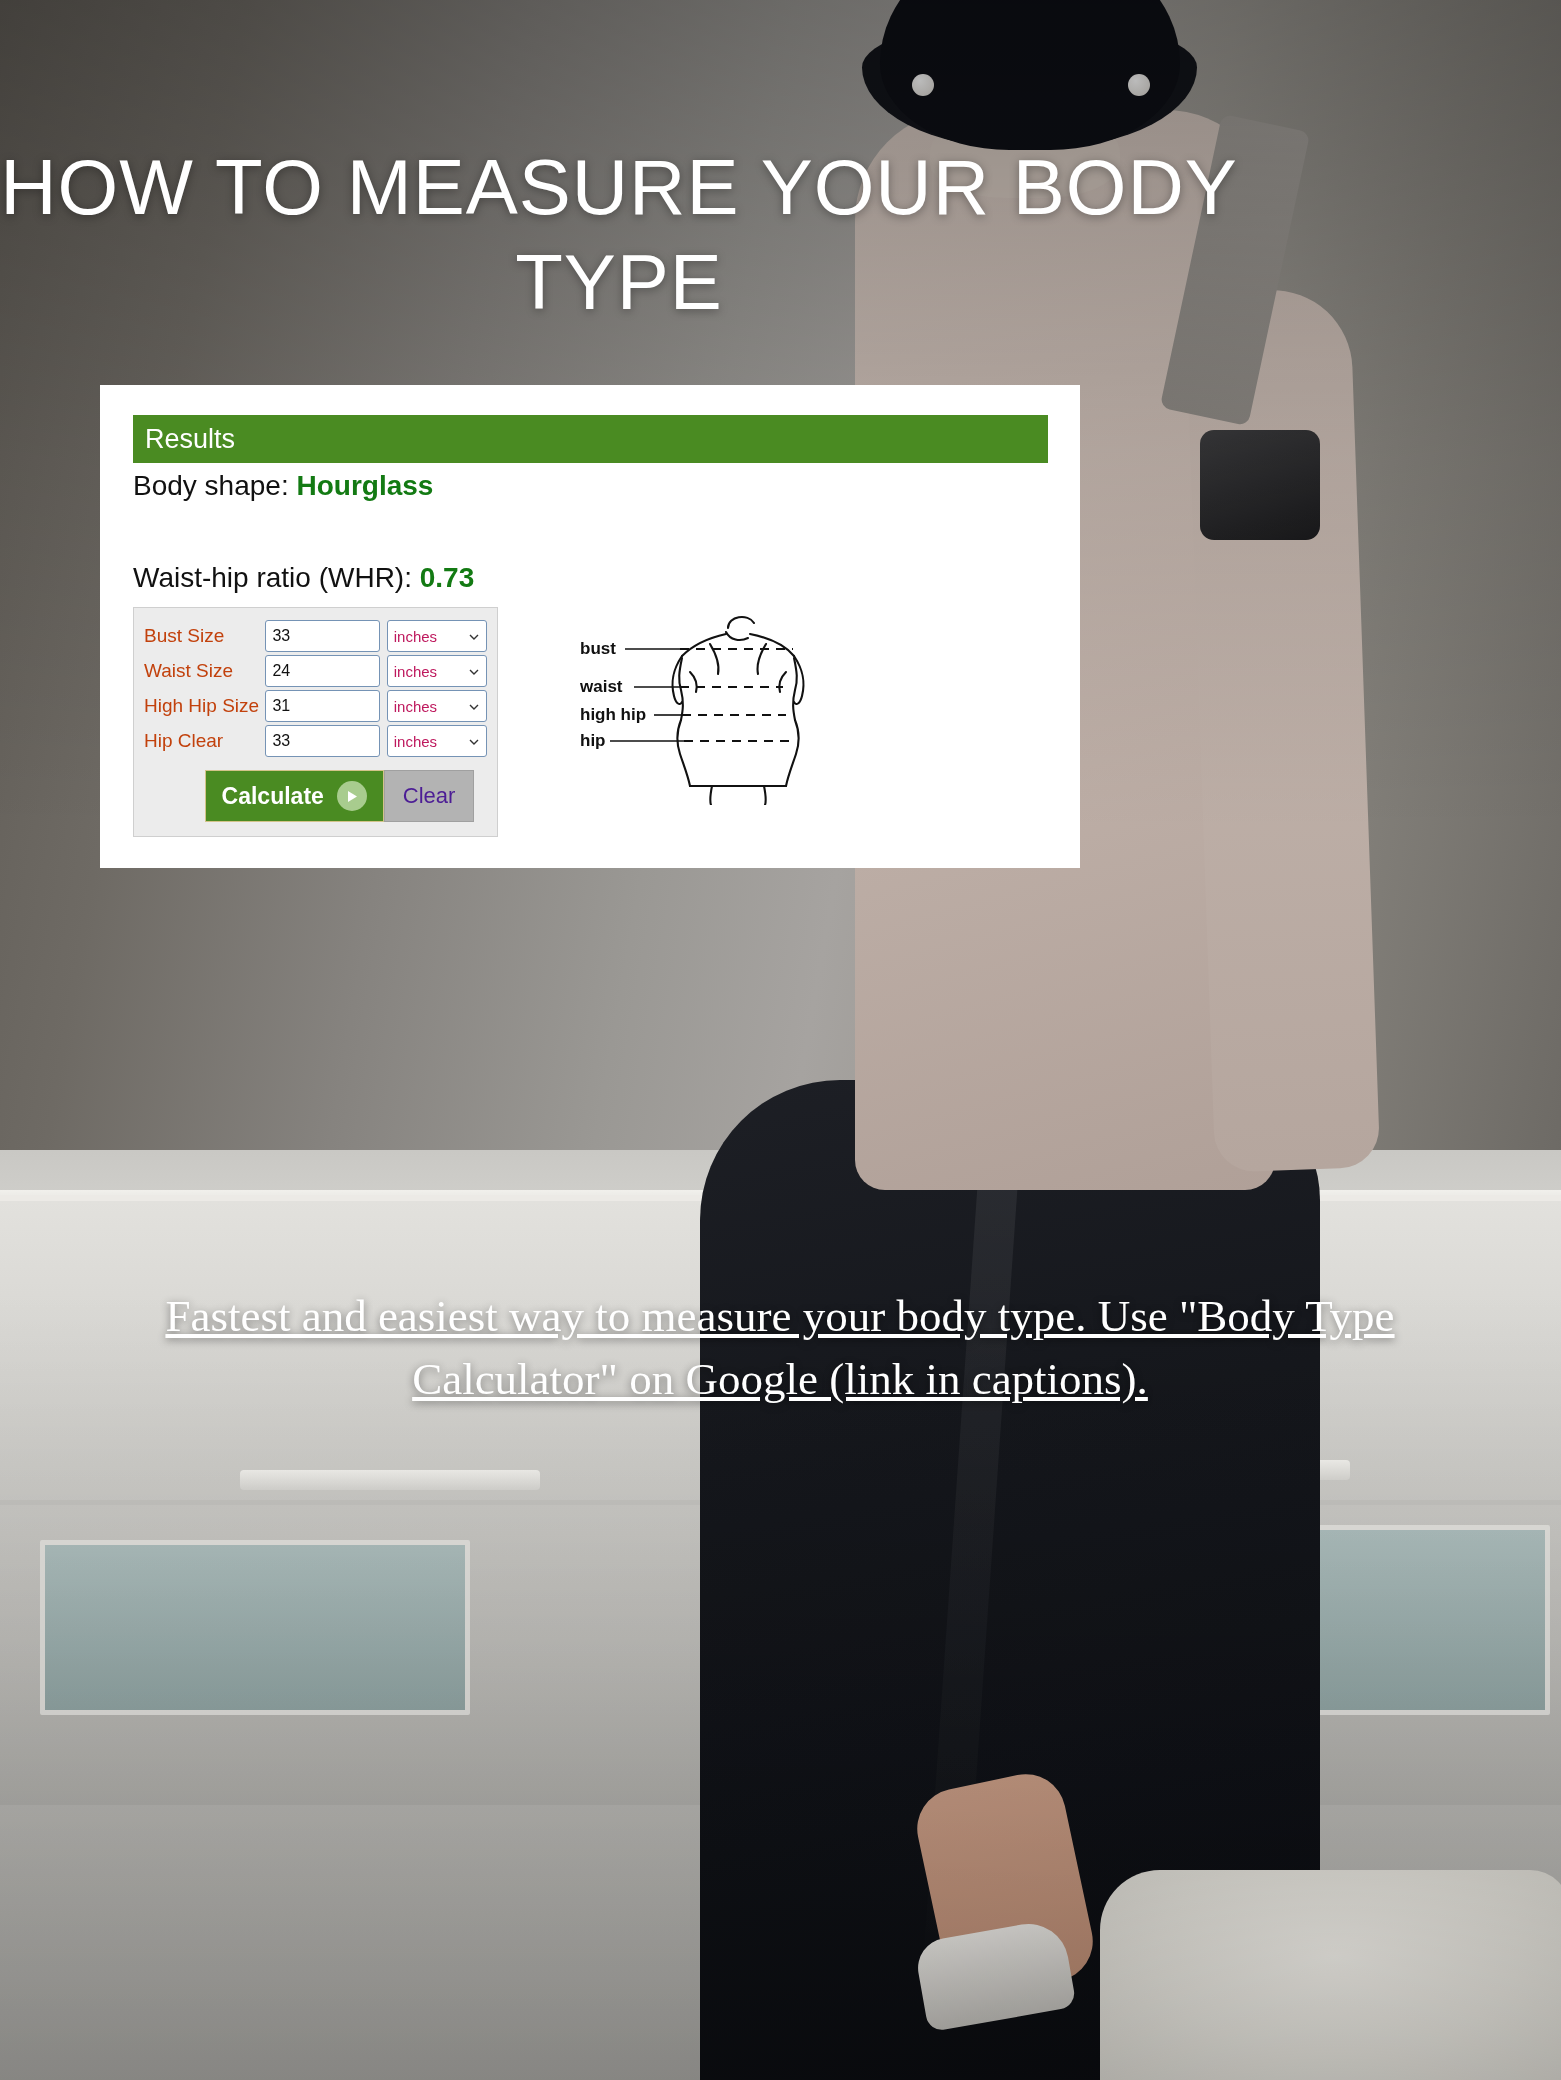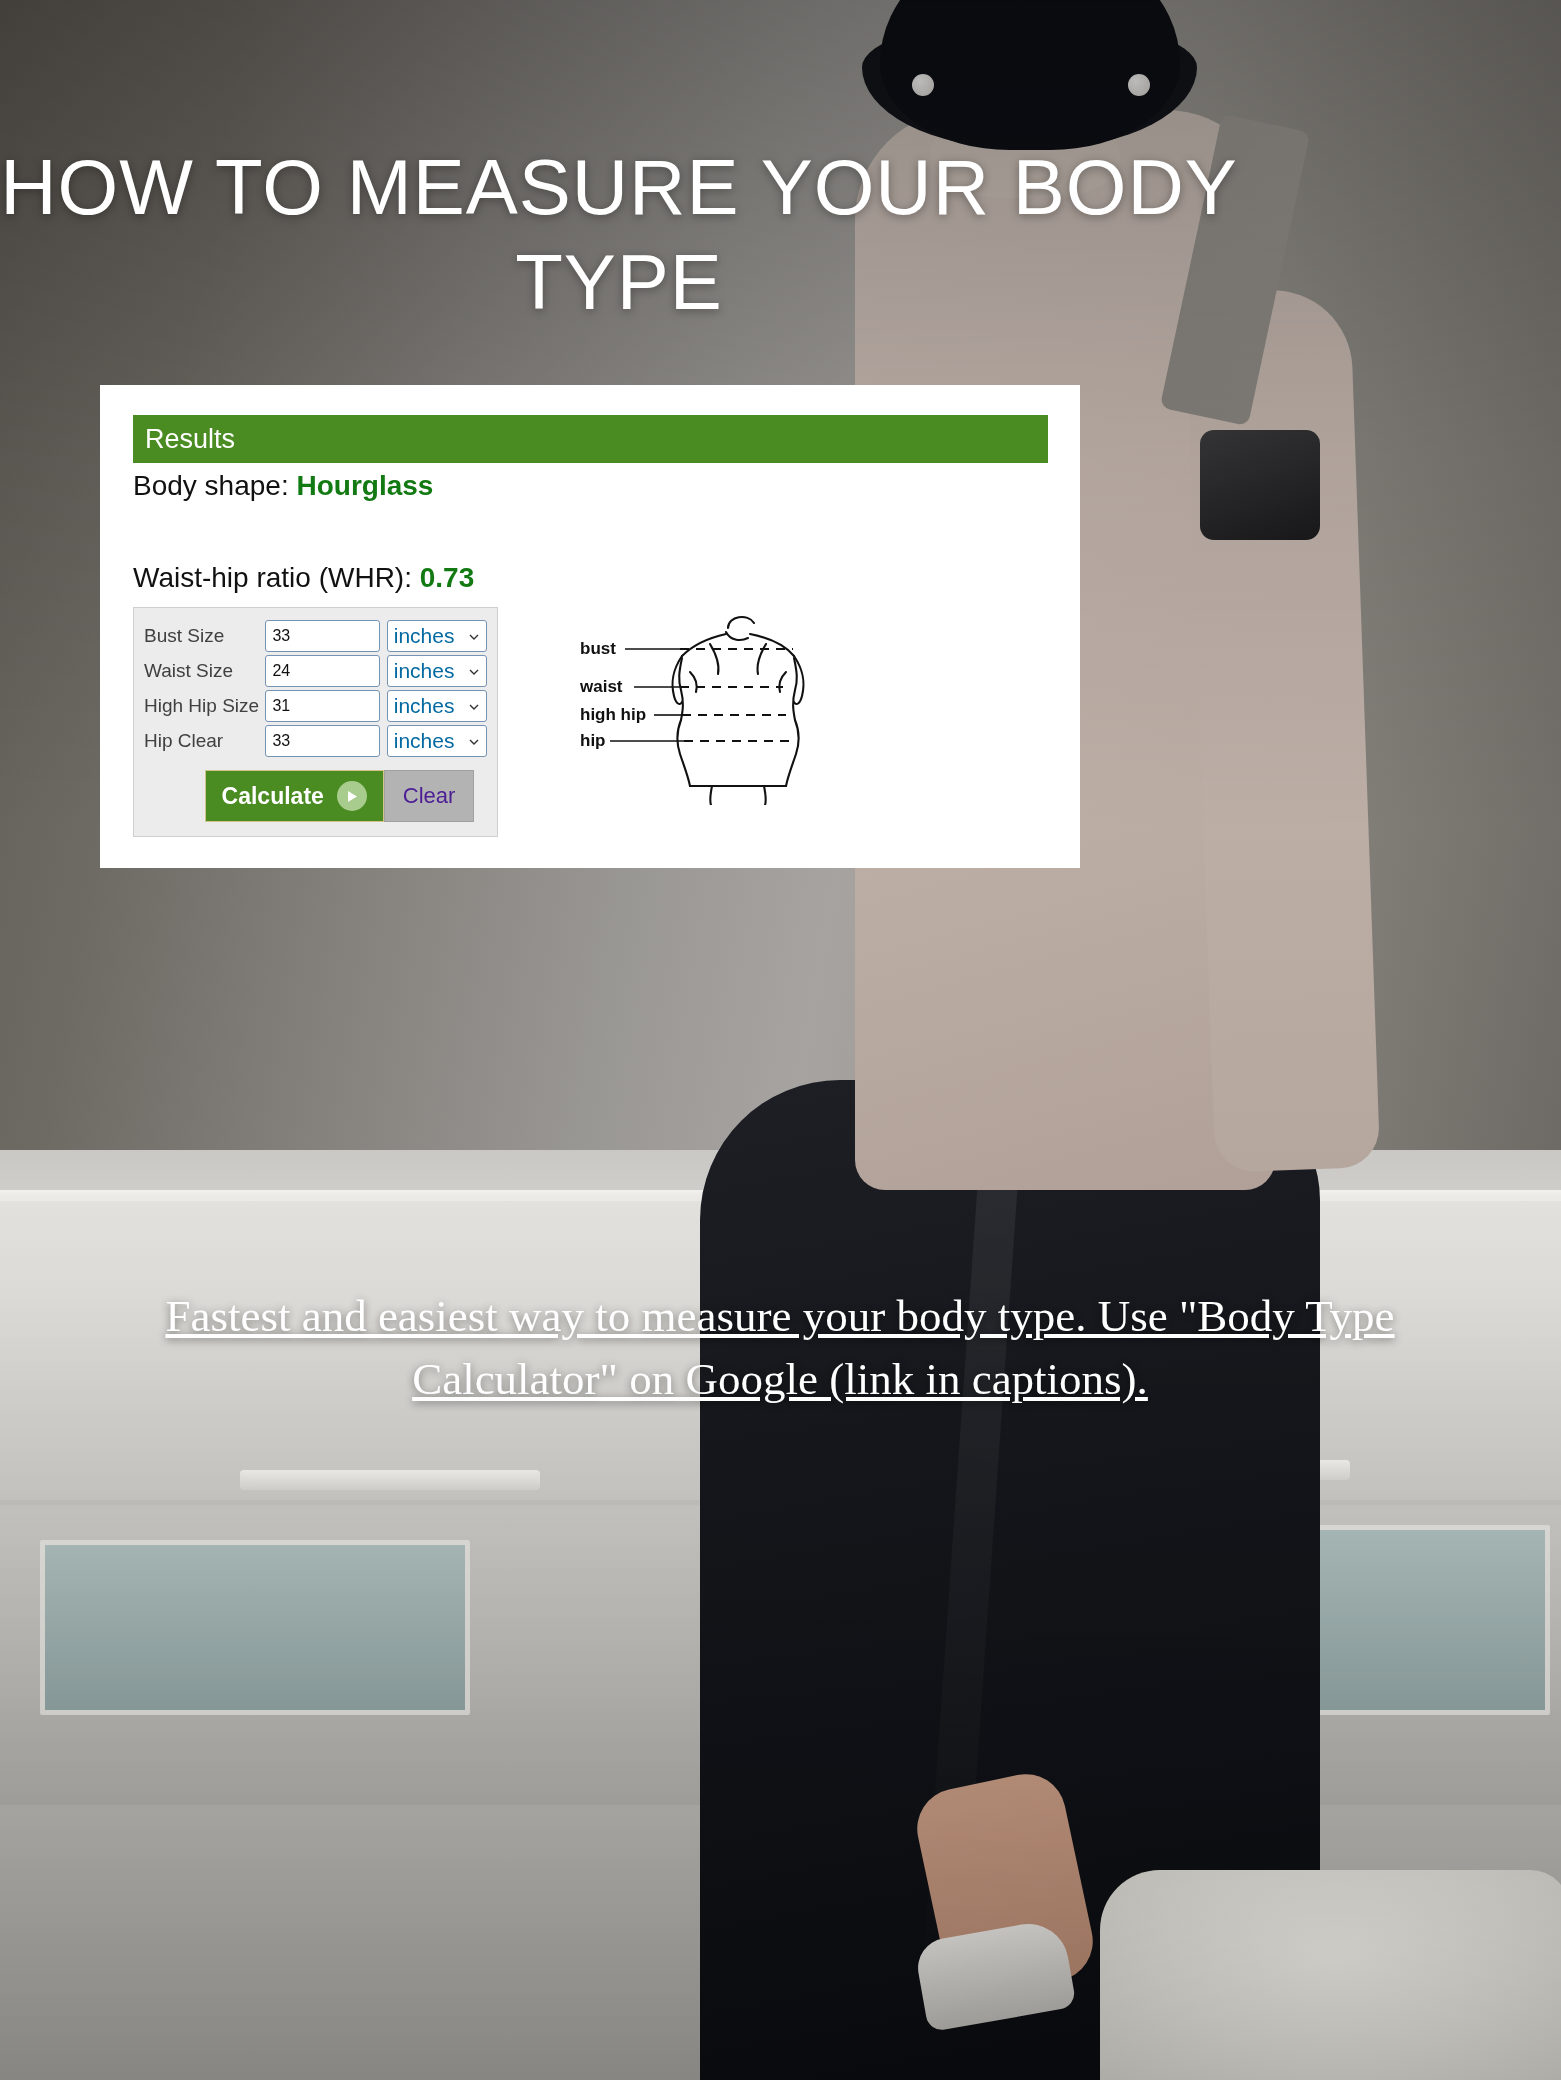--- a/index.html
+++ b/index.html
@@ -230,21 +230,21 @@
     padding: 9px 10px 14px 10px;
   }
   table.measure-table {
     border-collapse: separate;
     border-spacing: 0 3px;
     width: 100%;
   }
   table.measure-table td { vertical-align: middle; }
   td.lbl {
     font-size: 19px;
-    color: #404040;
+    color: #c2410c;
     padding-right: 6px;
     white-space: nowrap;
     font-family: "Liberation Sans", sans-serif;
   }
   .txt-input {
     width: 115px;
     height: 32px;
     font-size: 16px;
     padding: 2px 6px;
     border: 1px solid #7593b5;
@@ -260,22 +260,22 @@
     height: 32px;
     border: 1px solid #7593b5;
     border-radius: 3px;
     background: #ffffff;
     display: flex;
     align-items: center;
     padding: 0 6px;
     margin-left: 6px;
   }
   .unit-select .unit-text {
-    font-size: 21px;
-    color: #0369a1;
+    font-size: 15px;
+    color: #be185d;
     font-family: "Liberation Sans", sans-serif;
   }
   .unit-select .chev {
     position: absolute;
     right: 7px; top: 50%;
     margin-top: -4px;
     width: 10px; height: 10px;
   }
 
   .btn-row {

